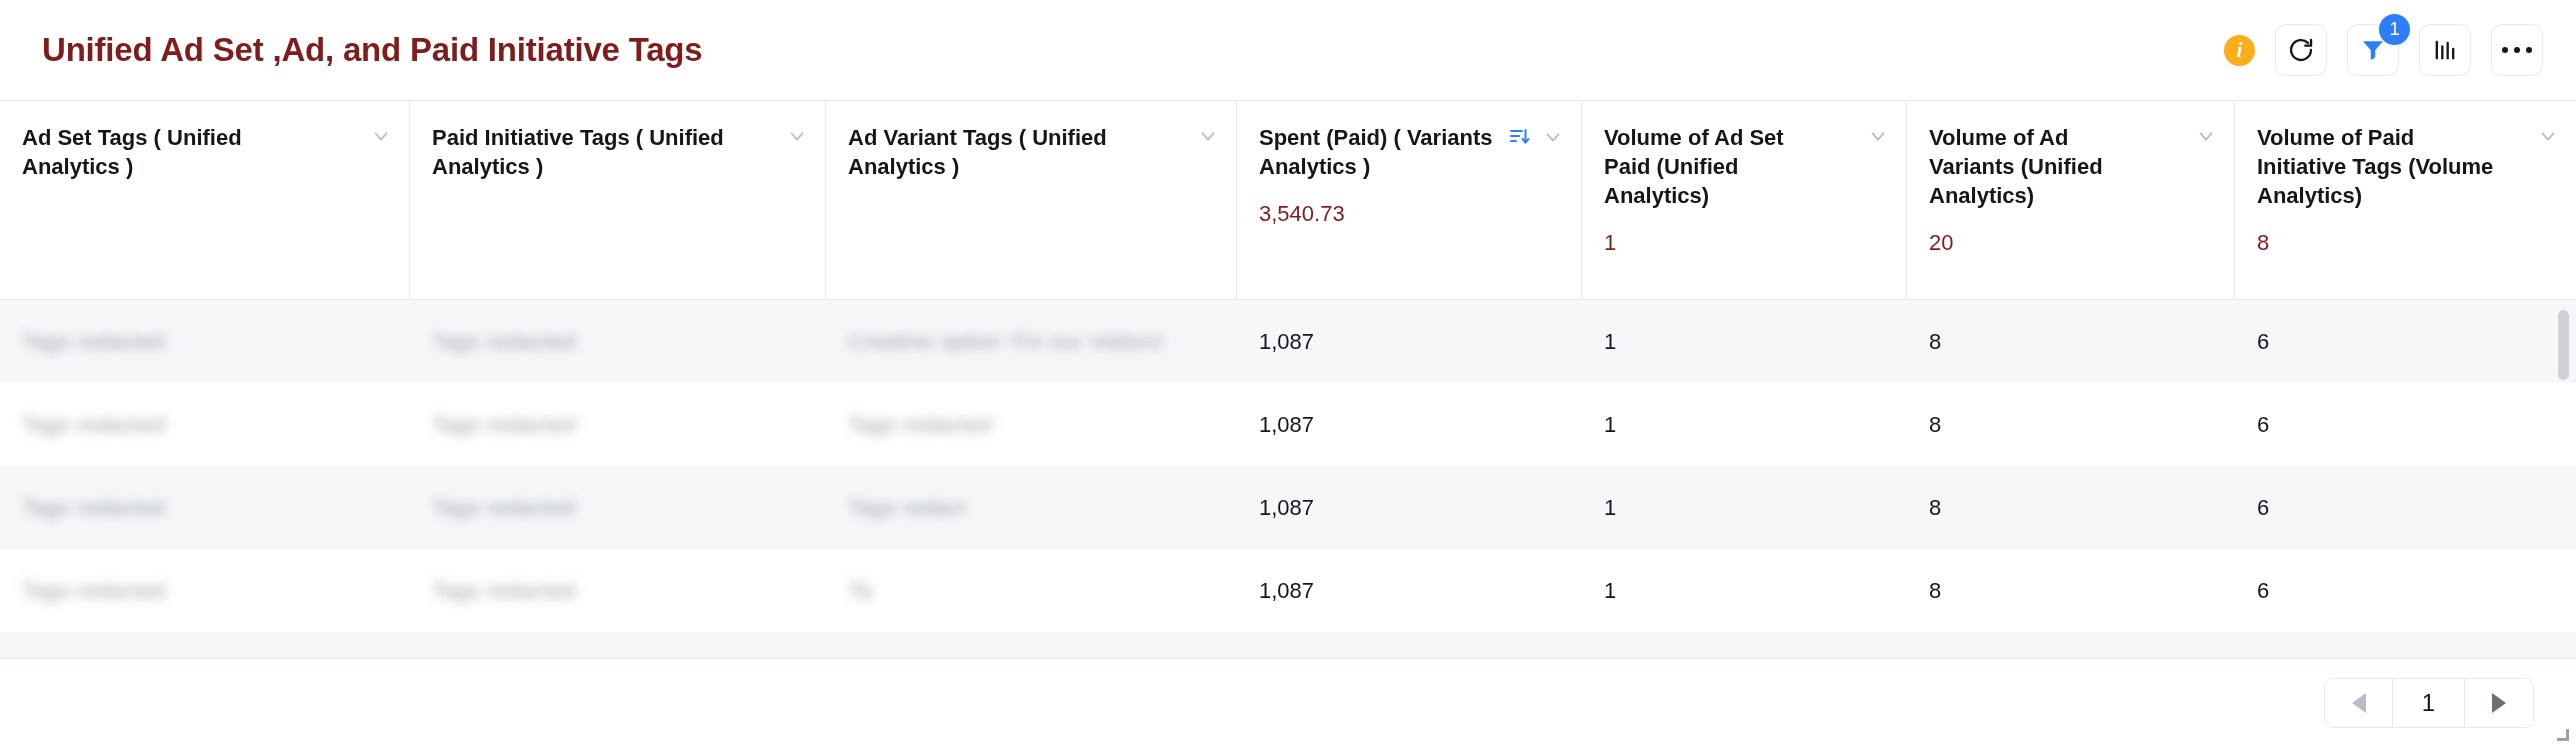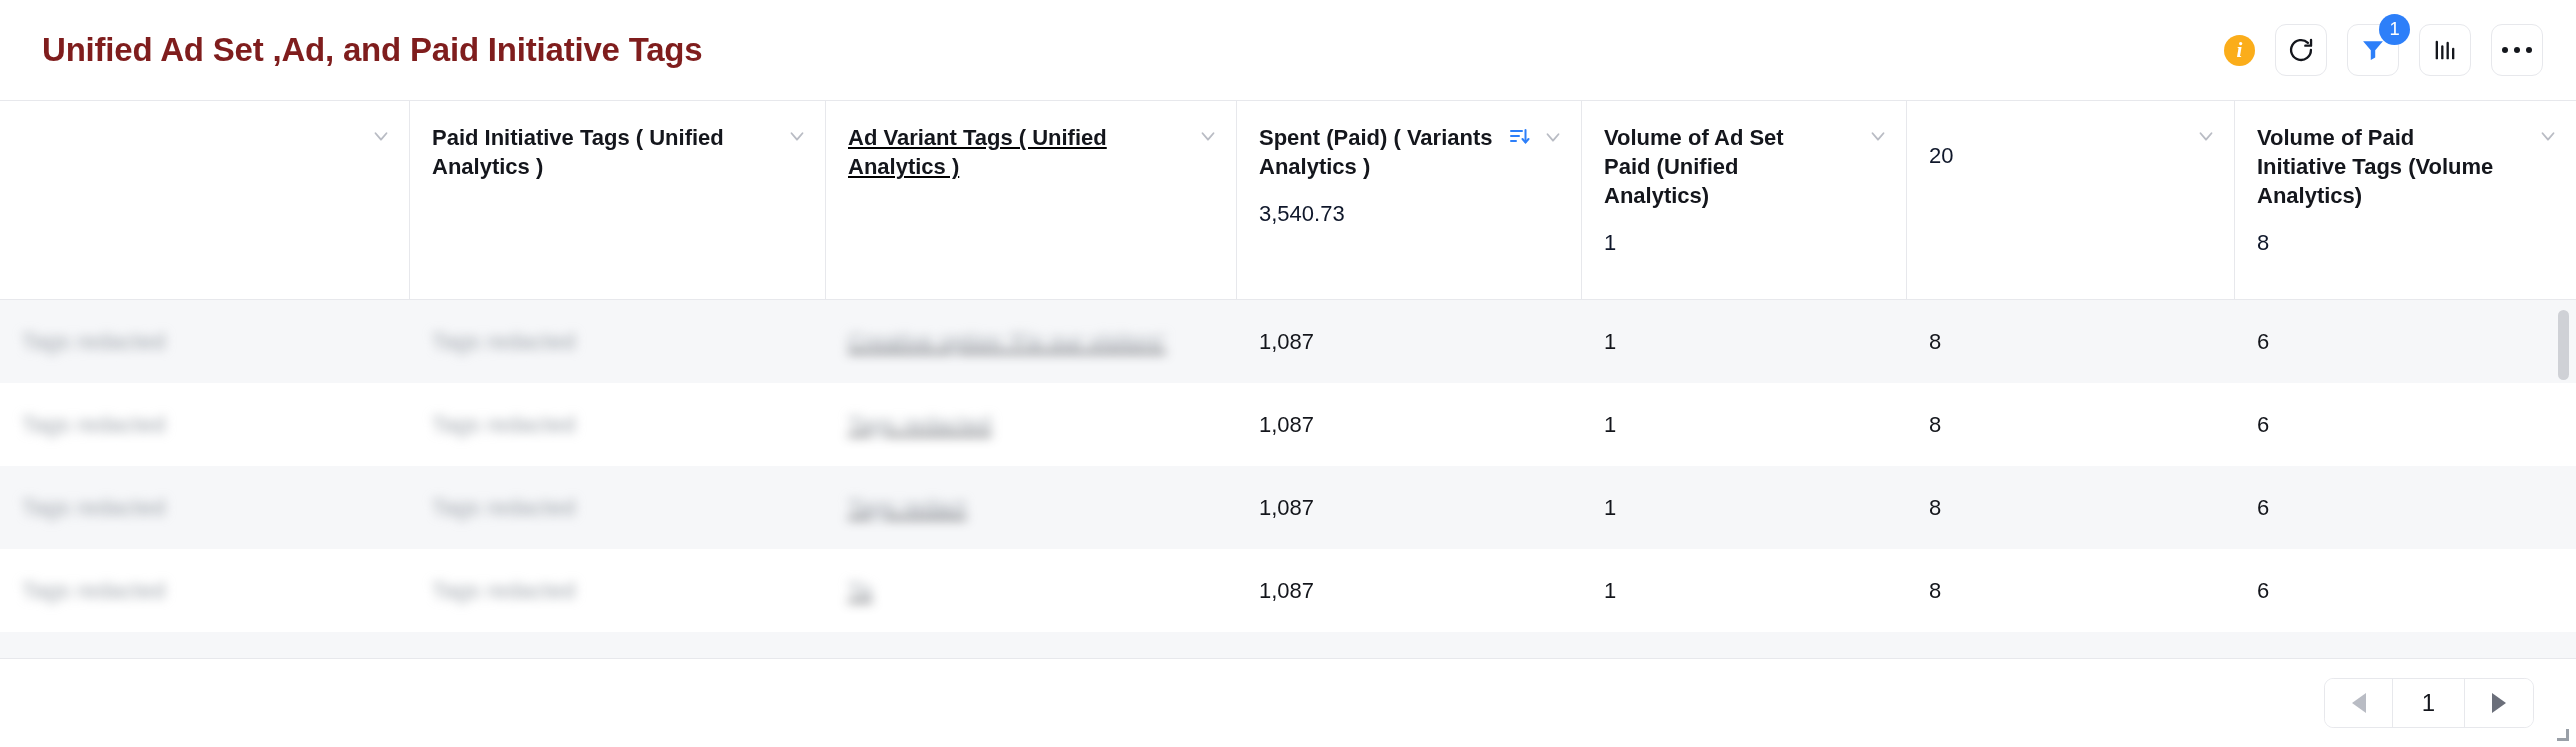--- a/index.html
+++ b/index.html
@@ -128,21 +128,21 @@
     padding: 20px 20px 20px 22px;
     position: relative;
     border-right: 1.8px solid #e7e8ec;
     overflow: hidden;
   }
   .cell:last-child { border-right: none; }
 
   
   .c0 { width: 410px; }
   .c1 { width: 416px; }
-  .c2 { width: 411px; text-decoration: underline; }
+  .c2 { width: 411px; }
   .c3 { width: 345px; }
   .c4 { width: 325px; }
   .c5 { width: 328px; }
   .c6 { width: 341px; }
 
   
   .header-row {
     height: 199px;
     background: #ffffff;
     border-bottom: 1.8px solid #e7e8ec;
@@ -156,21 +156,21 @@
     font-weight: 700;
     color: #14161c;
     line-height: 1.32;
     padding-right: 57px;
     word-wrap: break-word;
   }
   .h-total {
     margin-top: 20px;
     font-size: 22px;
     font-weight: 400;
-    color: #0f172a;
+    color: #7f1d1d;
     line-height: 1.2;
   }
   .h-ctrls {
     position: absolute;
     top: 24px;
     right: 16.6px;
     display: flex;
     align-items: center;
     gap: 11px;
   }
@@ -337,20 +337,21 @@
       </div>
 
     </div>
   </div>
 
   <div class="grid">
 
     <div class="row header-row">
 
       <div class="cell c0">
+        <div class="h-label">Ad Set Tags ( Unified Analytics )</div>
         <div class="h-ctrls">
           <span class="chev">
             <svg width="22" height="22" viewBox="0 0 24 24" fill="none" stroke="#b9bcc4" stroke-width="2" stroke-linecap="round" stroke-linejoin="round">
                 <polyline points="6 9 12 16 18 9"></polyline>
               </svg>
           </span>
         </div>
       </div>
 
       <div class="cell c1">
@@ -402,20 +403,21 @@
         <div class="h-ctrls">
           <span class="chev">
             <svg width="22" height="22" viewBox="0 0 24 24" fill="none" stroke="#b9bcc4" stroke-width="2" stroke-linecap="round" stroke-linejoin="round">
                 <polyline points="6 9 12 16 18 9"></polyline>
               </svg>
           </span>
         </div>
       </div>
 
       <div class="cell c5">
+        <div class="h-label">Volume of Ad Variants (Unified Analytics)</div>
         <div class="h-total">20</div>
         <div class="h-ctrls">
           <span class="chev">
             <svg width="22" height="22" viewBox="0 0 24 24" fill="none" stroke="#b9bcc4" stroke-width="2" stroke-linecap="round" stroke-linejoin="round">
                 <polyline points="6 9 12 16 18 9"></polyline>
               </svg>
           </span>
         </div>
       </div>
 

